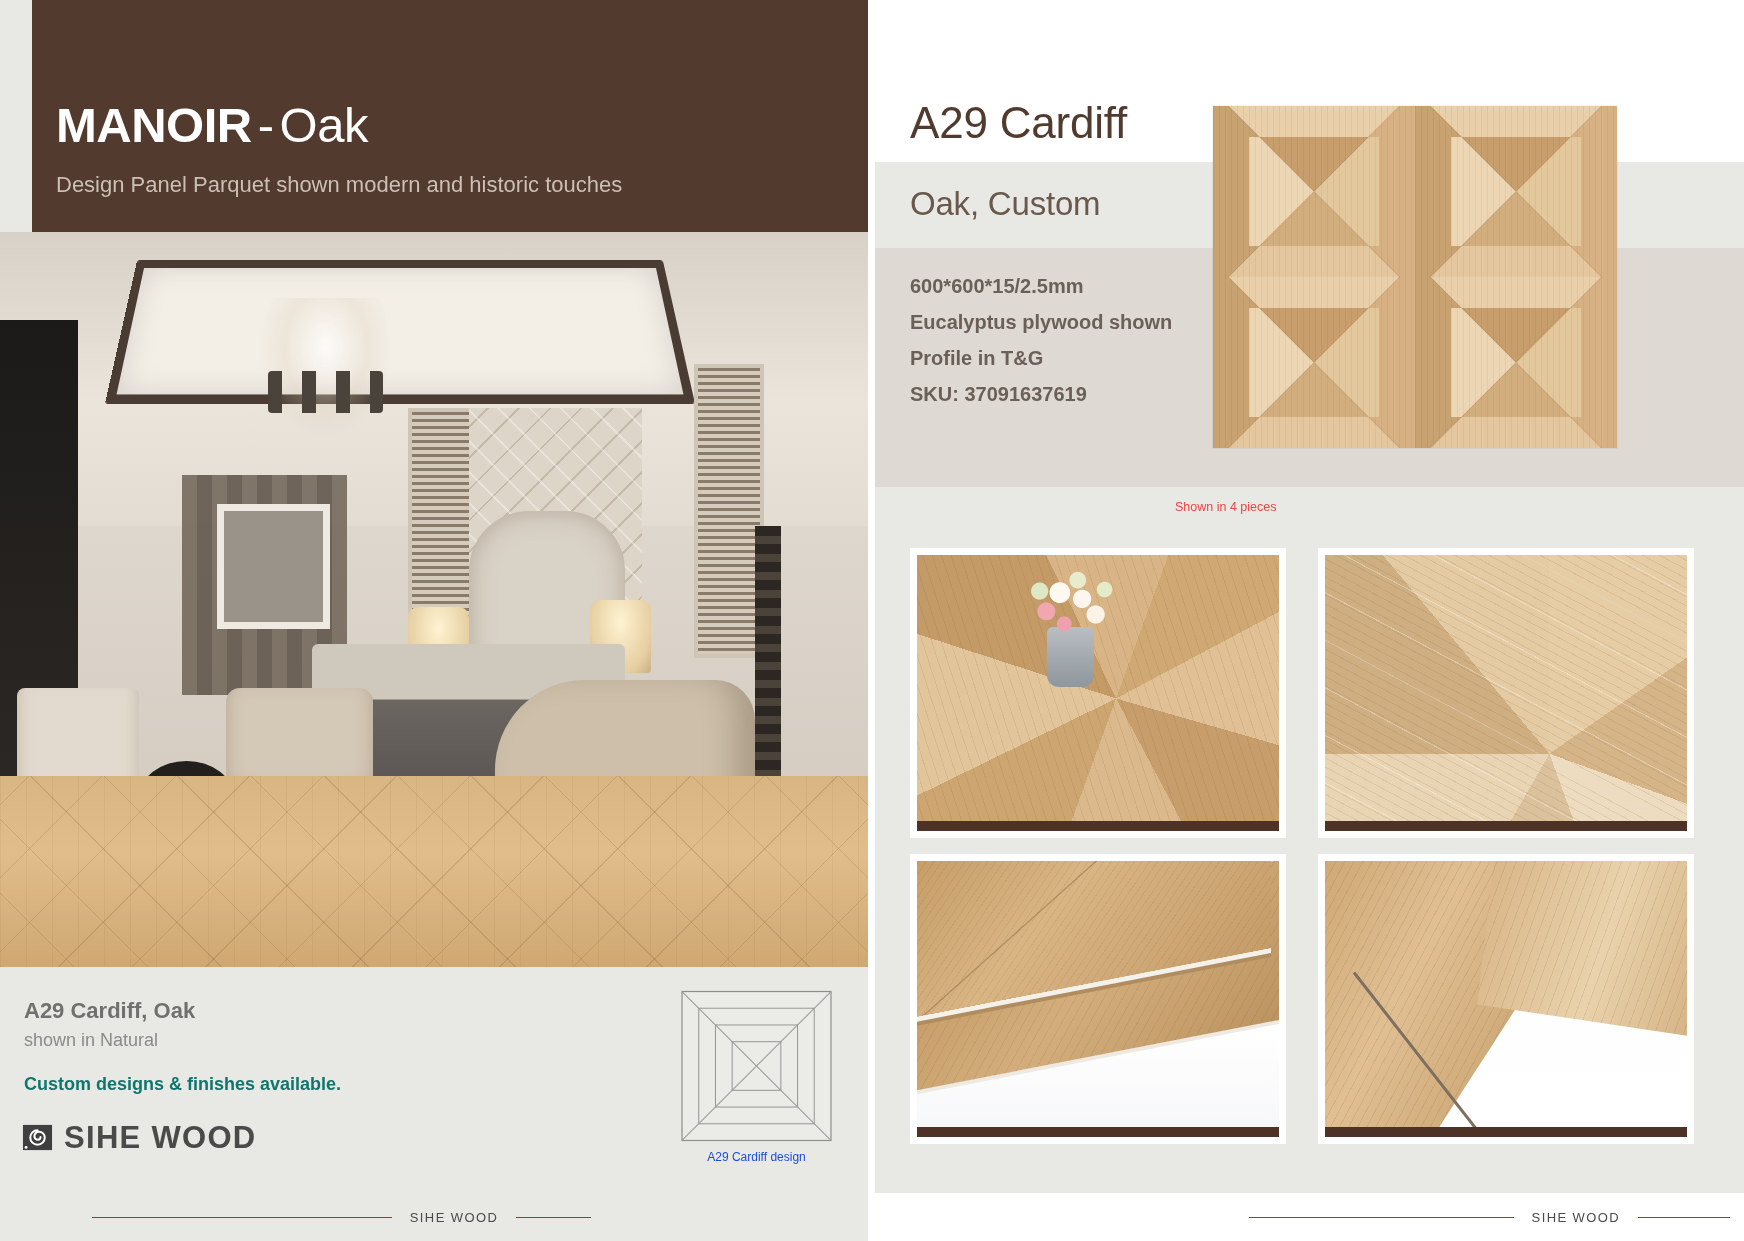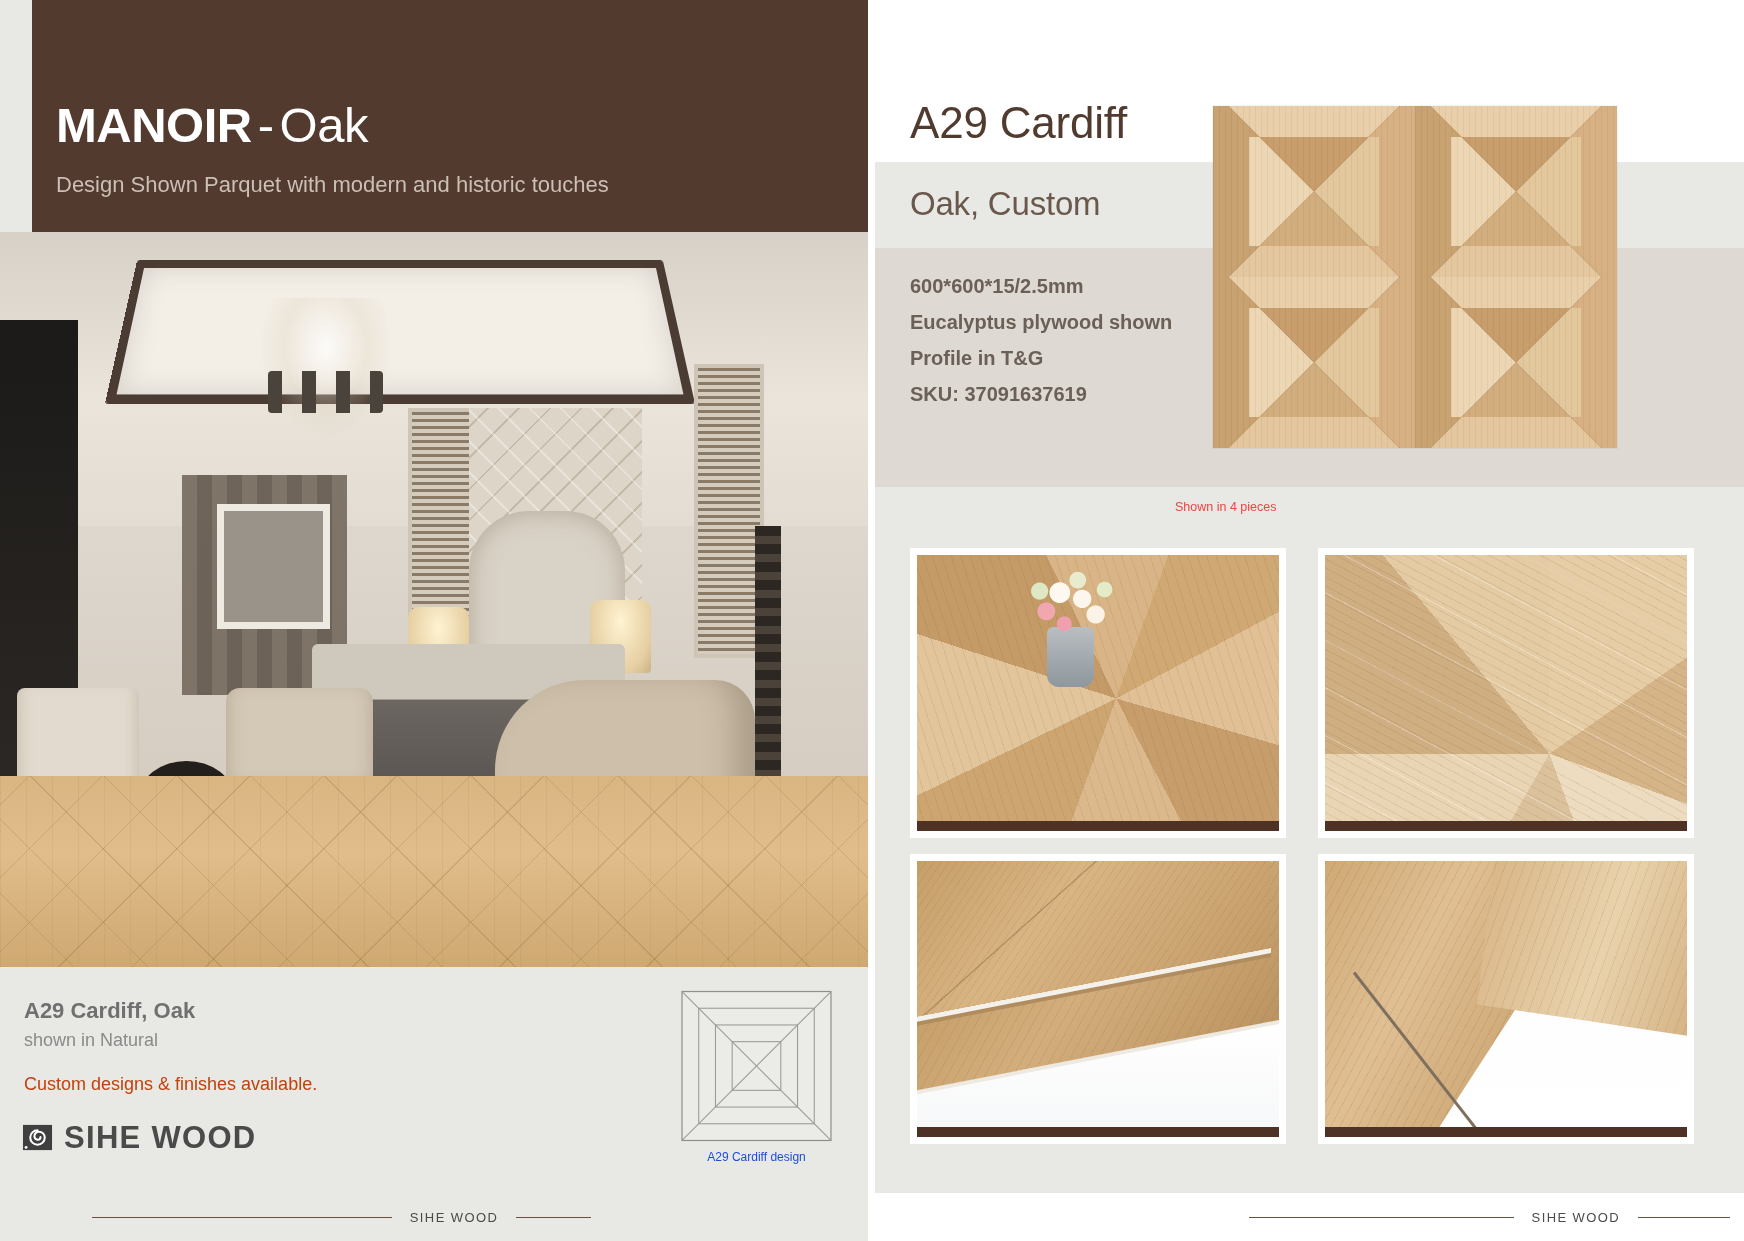--- a/index.html
+++ b/index.html
@@ -152,21 +152,21 @@
   .lc-title {
     position:absolute; left:24px; top:31px;
     font-size:22px; font-weight:bold; color:#6f7070;
   }
   .lc-sub {
     position:absolute; left:24px; top:63px;
     font-size:18px; color:#8a8b8a; font-weight:400;
   }
   .lc-note {
     position:absolute; left:24px; top:107px;
-    font-size:18px; color:#c2410c; font-weight:400;
+    font-size:18px; color:#0f766e; font-weight:700;
   }
   .lc-logo {
     position:absolute; left:22px; top:155px;
     display:flex; align-items:center; gap:11px;
   }
   .lc-logo-mark { width:31px; height:31px; display:block; }
   .lc-logo-text {
     font-size:31px; font-weight:bold; color:#4a4a4a;
     letter-spacing:1.3px; line-height:1;
   }
@@ -404,21 +404,21 @@
 <body>
 
 <div class="spread">
 
   <div class="left-page">
 
     <div class="hero-band">
       <div class="hero-title">
         <span class="strong">MANOIR</span><span class="dash">-</span><span class="light">Oak</span>
       </div>
-      <div class="hero-sub">Design Shown Parquet with modern and historic touches</div>
+      <div class="hero-sub">Design Panel Parquet shown modern and historic touches</div>
     </div>
 
     <div class="interior">
       <div class="int-ceiling"></div>
       <div class="int-chandelier"></div>
       <div class="int-wall"></div>
       <div class="int-tvpanel"></div>
       <div class="int-mirrorpanel"></div>
       <div class="int-art"></div>
       <div class="int-louver-a"></div>

